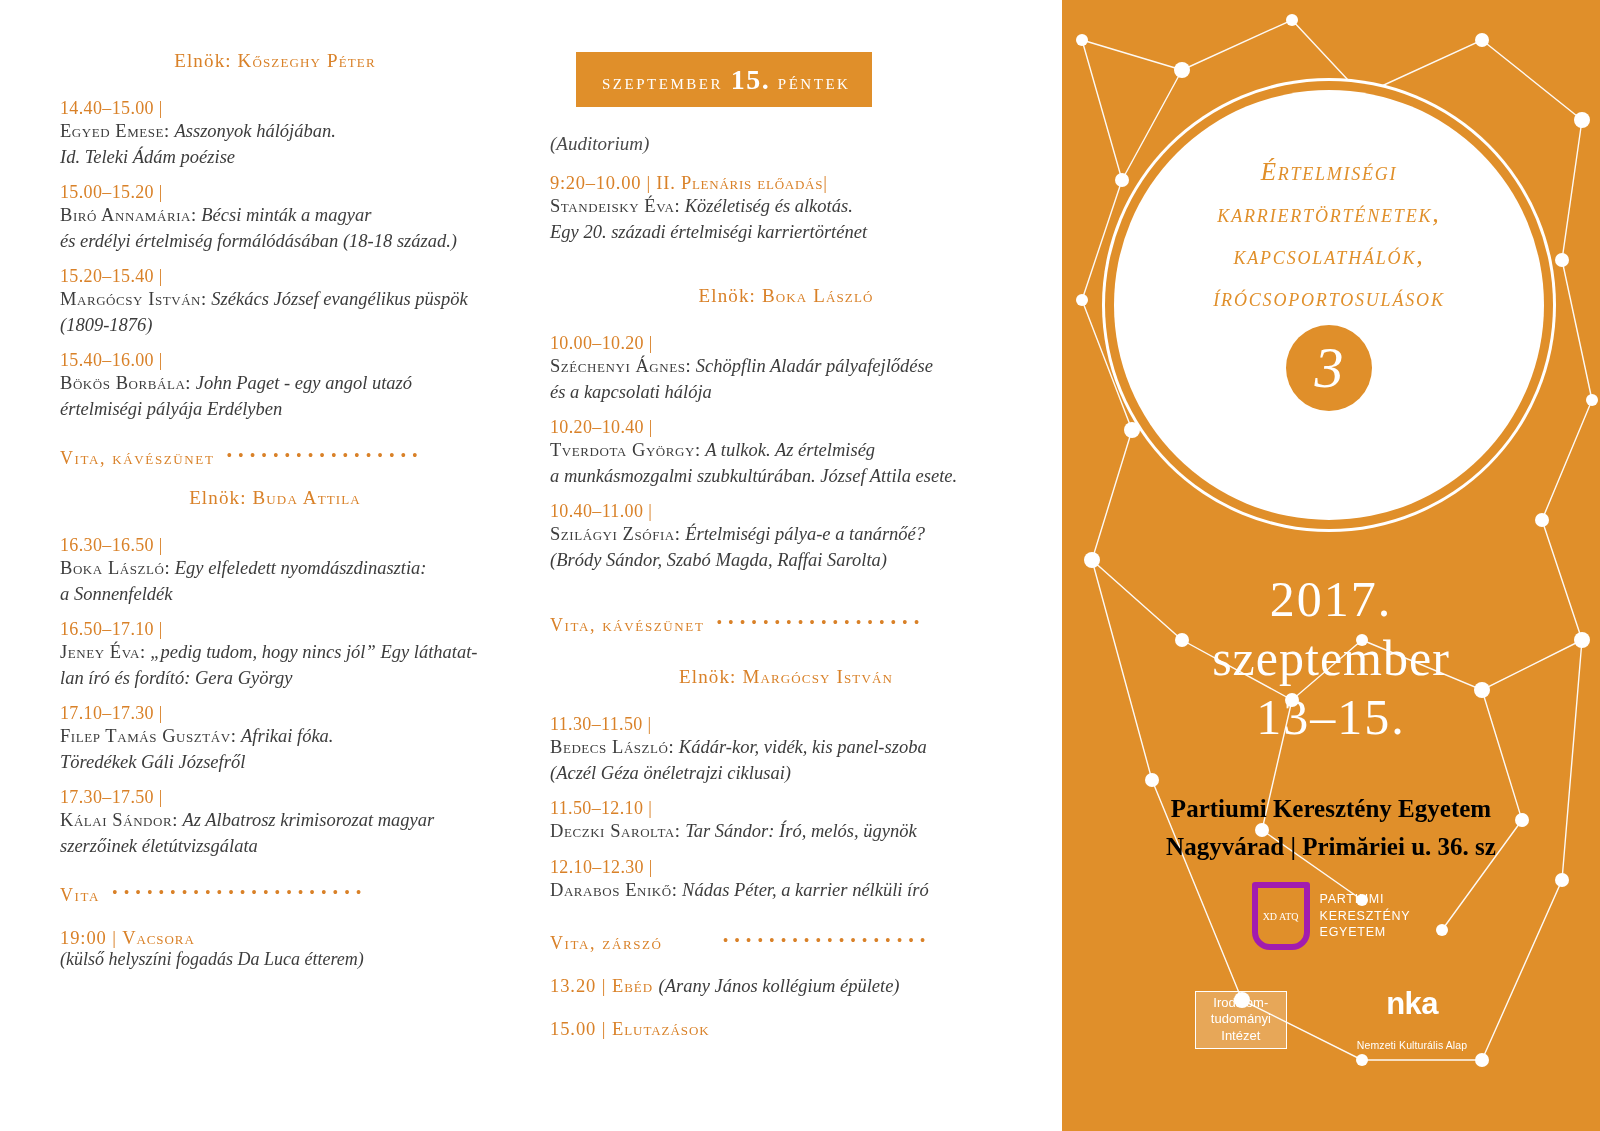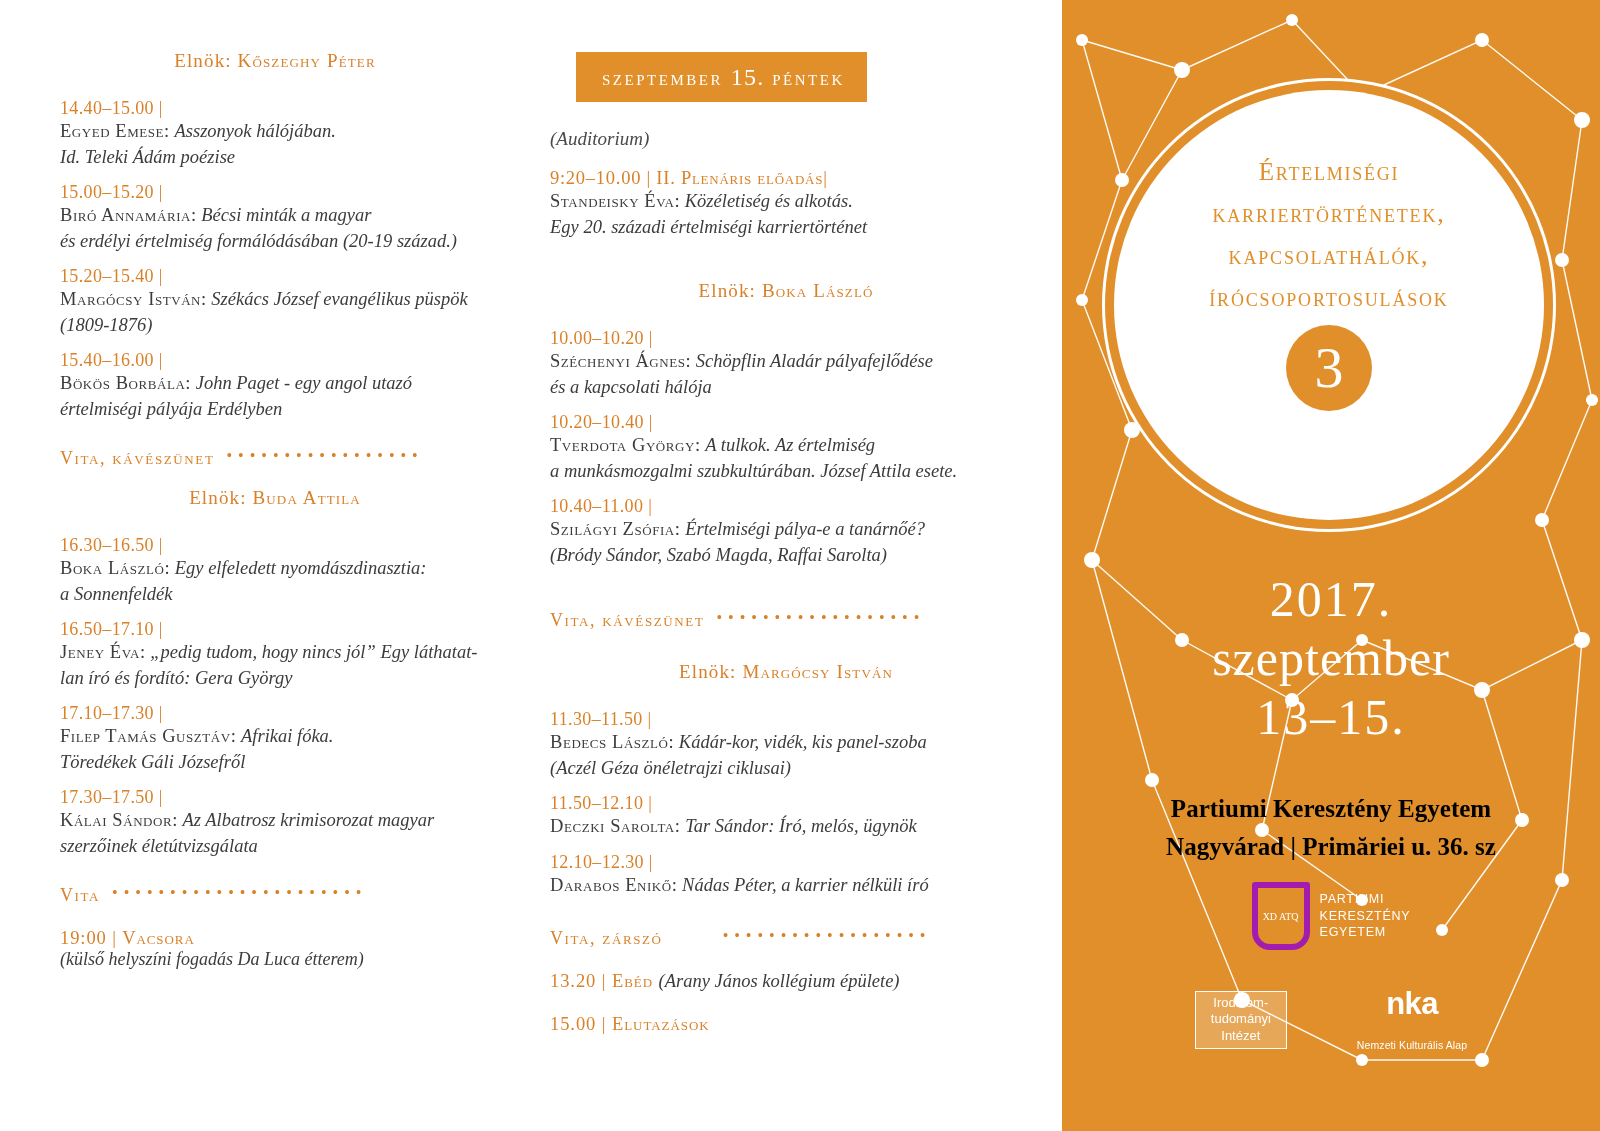--- a/index.html
+++ b/index.html
@@ -92,21 +92,21 @@
   .dayhead {
     background: #e08f2a;
     color: #ffffff;
     font-variant: small-caps;
     letter-spacing: .12em;
     font-size: 21px;
     padding: 12px 22px 11px 26px;
     display: inline-block;
     margin: 12px 0 26px 26px;
   }
-  .dayhead b { font-size: 24px; font-weight: 400; letter-spacing: .05em; }
+  .dayhead b { font-size: 28px; font-weight: 700; letter-spacing: .05em; }
 
   .venue {
     font-style: italic;
     font-size: 19px;
     color: #4a4a4a;
     margin-bottom: 18px;
   }
   .plenary {
     color: #d98128;
     font-size: 18.5px;
@@ -151,20 +151,21 @@
   }
   .circle-inner {
     position: absolute;
     inset: 0;
     display: flex;
     flex-direction: column;
     align-items: center;
     justify-content: flex-start;
     padding-top: 62px;
     box-sizing: border-box;
+    font-style: italic;
   }
   .circle-inner .ln {
     color: #e08f2a;
     font-variant: small-caps;
     letter-spacing: .07em;
     font-size: 25px;
     line-height: 1.62;
     white-space: nowrap;
   }
   .circle-inner .ln.big { font-size: 26px; }
@@ -278,21 +279,21 @@
         <span class="title">Asszonyok hálójában.</span><br>
         <span class="title">Id. Teleki Ádám poézise</span>
       </div>
     </div>
 
     <div class="block">
       <div class="time">15.00–15.20 |</div>
       <div class="entry">
         <span class="name">Biró Annamária:</span>
         <span class="title">Bécsi minták a magyar</span><br>
-        <span class="title">és erdélyi értelmiség formálódásában (20-19 század.)</span>
+        <span class="title">és erdélyi értelmiség formálódásában (18-18 század.)</span>
       </div>
     </div>
 
     <div class="block">
       <div class="time">15.20–15.40 |</div>
       <div class="entry">
         <span class="name">Margócsy István:</span>
         <span class="title">Székács József evangélikus püspök</span><br>
         <span class="title">(1809-1876)</span>
       </div>

